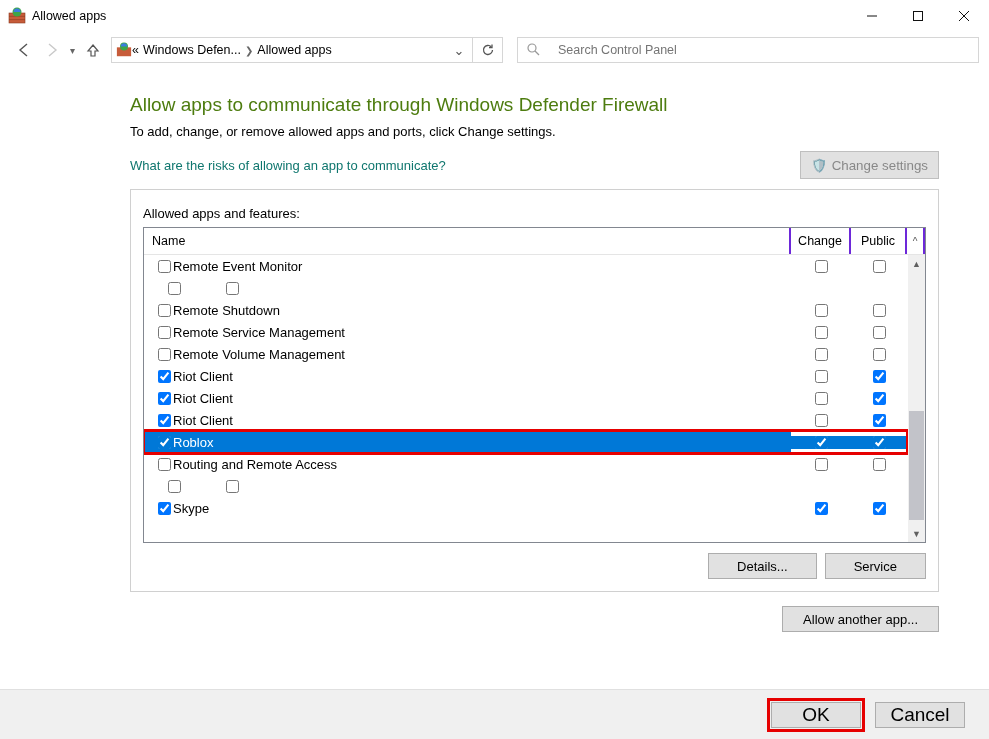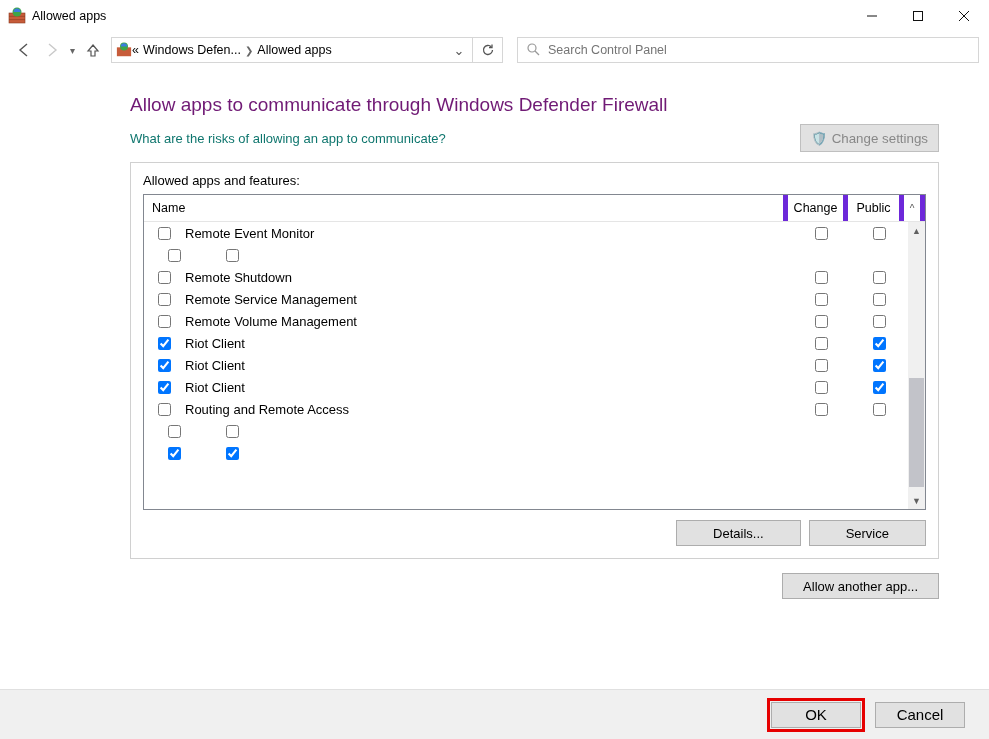--- a/index.html
+++ b/index.html
@@ -18,72 +18,72 @@
   .navbar { height: 36px; display: flex; align-items: center; gap: 0; padding: 0 10px; }
   .navbar .navbtn { width: 28px; height: 30px; display: flex; align-items: center; justify-content: center; color: #707070; }
   .navbar .navbtn.disabled { color: #bdbdbd; }
   .navbar .sep-caret { color: #666; font-size: 10px; padding: 0 4px; }
   .addressbox { flex: 0 0 362px; height: 26px; border: 1px solid #d6d6d6; display: flex; align-items: center; padding: 0 4px; margin-left: 4px; background: #fff; }
   .addressbox .bc { display: flex; align-items: center; gap: 4px; font-size: 12.5px; color: #000; }
   .addressbox .bc .chev { color: #666; font-size: 10px; }
   .addressbox .flex { flex: 1 1 auto; }
   .addressbox .ddl { width: 18px; text-align: center; color: #555; }
   .refresh-cell { width: 30px; height: 26px; border: 1px solid #d6d6d6; border-left: none; display: flex; align-items: center; justify-content: center; color: #555; }
-  .searchbox { flex: 1 1 auto; height: 26px; border: 1px solid #d6d6d6; margin-left: 14px; display: flex; align-items: center; padding: 0 8px; color: #888; gap: 6px; }
+  .searchbox { flex: 1 1 auto; height: 26px; border: 1px solid #d6d6d6; margin-left: 14px; display: flex; align-items: center; padding: 0 8px; color: #888; gap: 16px; }
   .searchbox .sicon { color: #888; }
   .searchbox input { border: none; outline: none; width: 100%; font-size: 12.5px; color: #000; background: transparent; }
 
   
   .content { flex: 1 1 auto; padding: 20px 50px 0 130px; display: flex; flex-direction: column; overflow: hidden; }
-  h1.page-title { color: #701a75; font-weight: 400; font-size: 19px; margin: 6px 0 8px 0; }
+  h1.page-title { color: #4d7c0f; font-weight: 400; font-size: 19px; margin: 6px 0 8px 0; }
   .subtitle { font-size: 13px; color: #000; margin: 0 0 12px 0; }
   .links-row { display: flex; align-items: center; margin-bottom: 10px; }
   .link { color: #0f766e; font-size: 13px; cursor: pointer; }
   .links-row .flex { flex: 1 1 auto; }
   .change-btn { height: 28px; padding: 0 10px; border: 1px solid #bfbfbf; background: #e1e1e1; color: #888; display: inline-flex; align-items: center; gap: 4px; }
   .change-btn .shield { font-size: 13px; }
 
   .panel { border: 1px solid #d0d0d0; padding: 10px 12px 12px 12px; display: flex; flex-direction: column; flex: 0 0 auto; background: #fff; }
-  .panel-label { font-size: 13px; margin-bottom: 6px; }
+  .panel-label { font-size: 13px; margin-bottom: 6px; margin-top: 6px; }
 
   .listbox { border: 1px solid #828790; flex: 0 0 auto; display: flex; flex-direction: column; height: 316px; background: #fff; }
   .listhead { display: flex; align-items: center; height: 27px; background: #fff; border-bottom: 1px solid #e5e5e5; font-size: 12.5px; }
-  .listhead .col { border-right: 5px solid #6d28d9; height: 100%; display: flex; align-items: center; padding: 0 8px; }
+  .listhead .col { border-right: 2px solid #6d28d9; height: 100%; display: flex; align-items: center; padding: 0 8px; }
   .col-name { flex: 1 1 auto; }
   .col-priv { width: 60px; justify-content: center; padding: 0 2px; }
   .col-pub  { width: 56px; justify-content: center; padding: 0 2px; }
   .col-sc   { width: 18px; border-right: none; padding: 0; justify-content: center; color: #555; font-size: 10px; }
 
   .listbody { flex: 1 1 auto; overflow: hidden; position: relative; }
   .listrows { position: absolute; left: 0; top: 0; bottom: 0; right: 18px; display: flex; flex-direction: column; }
   .row { display: flex; align-items: center; height: 22px; font-size: 13px; }
   .row.highlight { outline: 3px solid #e60000; outline-offset: -1px; box-shadow: inset 0 0 0 5px #fff; }
   .row.selected .cell-name { background: #0078d7; color: #fff; }
   .row.selected .cell-name input[type=checkbox] { accent-color: #0078d7; }
   .row.selected .cell-cb input[type=checkbox] { accent-color: #0078d7; }
-  .cell-name { flex: 1 1 auto; display: flex; align-items: center; padding-left: 14px; gap: 14px; height: 100%; }
+  .cell-name { flex: 1 1 auto; display: flex; align-items: center; padding-left: 14px; gap: 2px; height: 100%; }
   .cell-cb { width: 60px; display: flex; justify-content: center; align-items: center; }
   .cell-cb.pub { width: 56px; }
   .row.selected .cell-cb { background: #0078d7; }
   input[type=checkbox] { width: 13px; height: 13px; margin: 0; }
 
   .vscroll { position: absolute; right: 0; top: 0; bottom: 0; width: 17px; background: #f0f0f0; display: flex; flex-direction: column; }
   .vscroll .arr { height: 17px; display: flex; align-items: center; justify-content: center; color: #606060; font-size: 9px; }
   .vscroll .track { flex: 1 1 auto; position: relative; }
   .vscroll .thumb { position: absolute; left: 1px; right: 1px; background: #c2c3c9; }
 
   .panel-btns { display: flex; justify-content: flex-end; gap: 8px; margin-top: 10px; }
-  .panel-btns button { height: 26px; padding: 0 36px; border: 1px solid #adadad; background: #e1e1e1; font-size: 13px; text-align: center; }
+  .panel-btns button { height: 26px; padding: 0 28px; border: 1px solid #adadad; background: #e1e1e1; font-size: 13px; text-align: center; }
 
   .allow-row { display: flex; justify-content: flex-end; margin-top: 14px; }
   .allow-row button { height: 26px; padding: 0 20px; border: 1px solid #adadad; background: #e1e1e1; font-size: 13px; }
 
   
   .bottombar { height: 50px; border-top: 1px solid #e0e0e0; background: #f0f0f0; display: flex; align-items: center; justify-content: flex-end; padding: 0 24px; gap: 14px; }
-  .bottombar button { height: 26px; width: 90px; border: 1px solid #adadad; background: #e1e1e1; font-size: 15px; }
+  .bottombar button { height: 26px; width: 90px; border: 1px solid #adadad; background: #e1e1e1; font-size: 19px; }
   .bottombar button.primary-highlight { outline: 3px solid #e60000; outline-offset: 1px; }
 
   .firewall-svg { width: 18px; height: 18px; }
 </style>
 </head>
 <body>
 
 <div class="titlebar">
   <span class="icon">
     <svg class="firewall-svg" viewBox="0 0 18 18">
@@ -163,20 +163,21 @@
           <circle cx="6" cy="6" r="4" fill="none" stroke="#999" stroke-width="1.2"></circle>
           <line x1="9" y1="9" x2="13" y2="13" stroke="#999" stroke-width="1.2"></line>
         </svg>
     </span>
     <input type="text" placeholder="Search Control Panel" style="">
   </div>
 </div>
 
 <div class="content">
   <h1 class="page-title">Allow apps to communicate through Windows Defender Firewall</h1>
+  <p class="subtitle">To add, change, or remove allowed apps and ports, click Change settings.</p>
   <div class="links-row">
     <span class="link">What are the risks of allowing an app to communicate?</span>
     <span class="flex"></span>
     <button class="change-btn">
       <span class="shield">🛡️</span>
       <span>Change settings</span>
     </button>
   </div>
 
   <div class="panel">
@@ -276,20 +277,32 @@
                 <input type="checkbox" checked="" style="">
                 <span>Riot Client</span>
               </div>
               <div class="cell-cb">
                 <input type="checkbox" style="">
               </div>
               <div class="cell-cb pub">
                 <input type="checkbox" checked="" style="">
               </div>
             </div>
+            <div class="row selected highlight">
+              <div class="cell-name">
+                <input type="checkbox" checked="" style="">
+                <span>Roblox</span>
+              </div>
+              <div class="cell-cb">
+                <input type="checkbox" checked="" style="">
+              </div>
+              <div class="cell-cb pub">
+                <input type="checkbox" checked="" style="">
+              </div>
+            </div>
             <div class="row">
               <div class="cell-name">
                 <input type="checkbox" style="">
                 <span>Routing and Remote Access</span>
               </div>
               <div class="cell-cb">
                 <input type="checkbox" style="">
               </div>
               <div class="cell-cb pub">
                 <input type="checkbox" style="">
@@ -297,20 +310,24 @@
             </div>
             <div class="row">
               <div class="cell-cb">
                 <input type="checkbox" style="">
               </div>
               <div class="cell-cb pub">
                 <input type="checkbox" style="">
               </div>
             </div>
             <div class="row">
+              <div class="cell-name">
+                <input type="checkbox" checked="" style="">
+                <span>Skype</span>
+              </div>
               <div class="cell-cb">
                 <input type="checkbox" checked="" style="">
               </div>
               <div class="cell-cb pub">
                 <input type="checkbox" checked="" style="">
               </div>
             </div>
           </div>
         <div class="vscroll">
           <div class="arr">▲</div>

